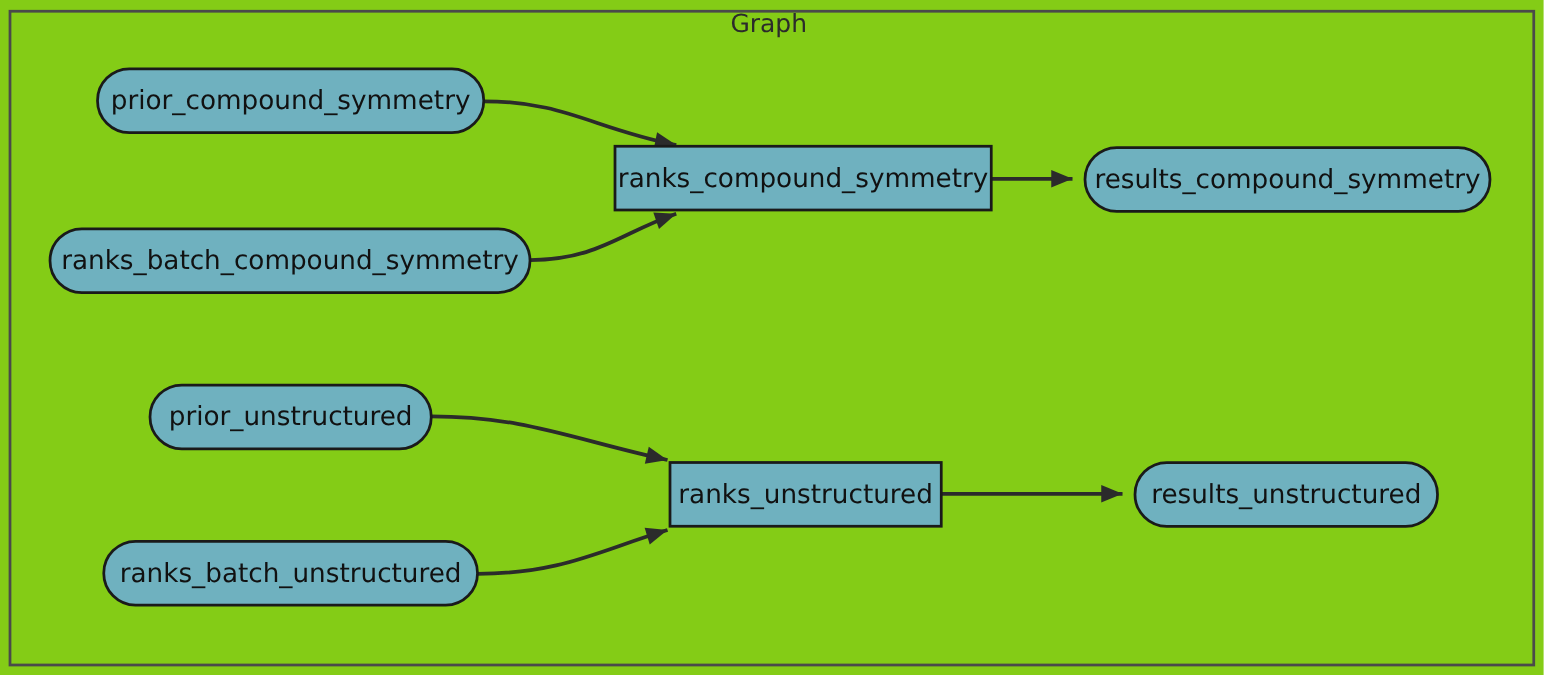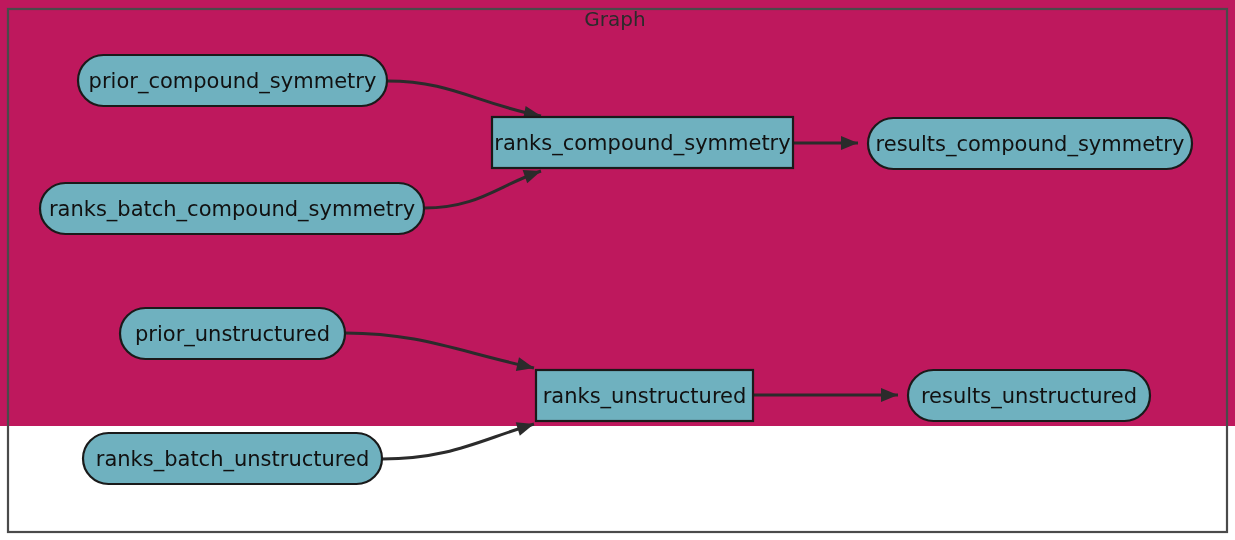--- a/index.html
+++ b/index.html
@@ -10,22 +10,22 @@
   }
   body {
     width: 1235px;
     height: 540px;
     overflow: hidden;
     font-family: "DejaVu Sans", "Liberation Sans", sans-serif;
   }
   #graph-canvas {
     position: relative;
     width: 1235px;
-    height: 426px;
-    background: #be185d;
+    height: 540px;
+    background: #84cc16;
   }
   #graph-svg {
     position: absolute;
     left: 0;
     top: 0;
     width: 1235px;
     height: 540px;
     display: block;
   }
   .node-label {

